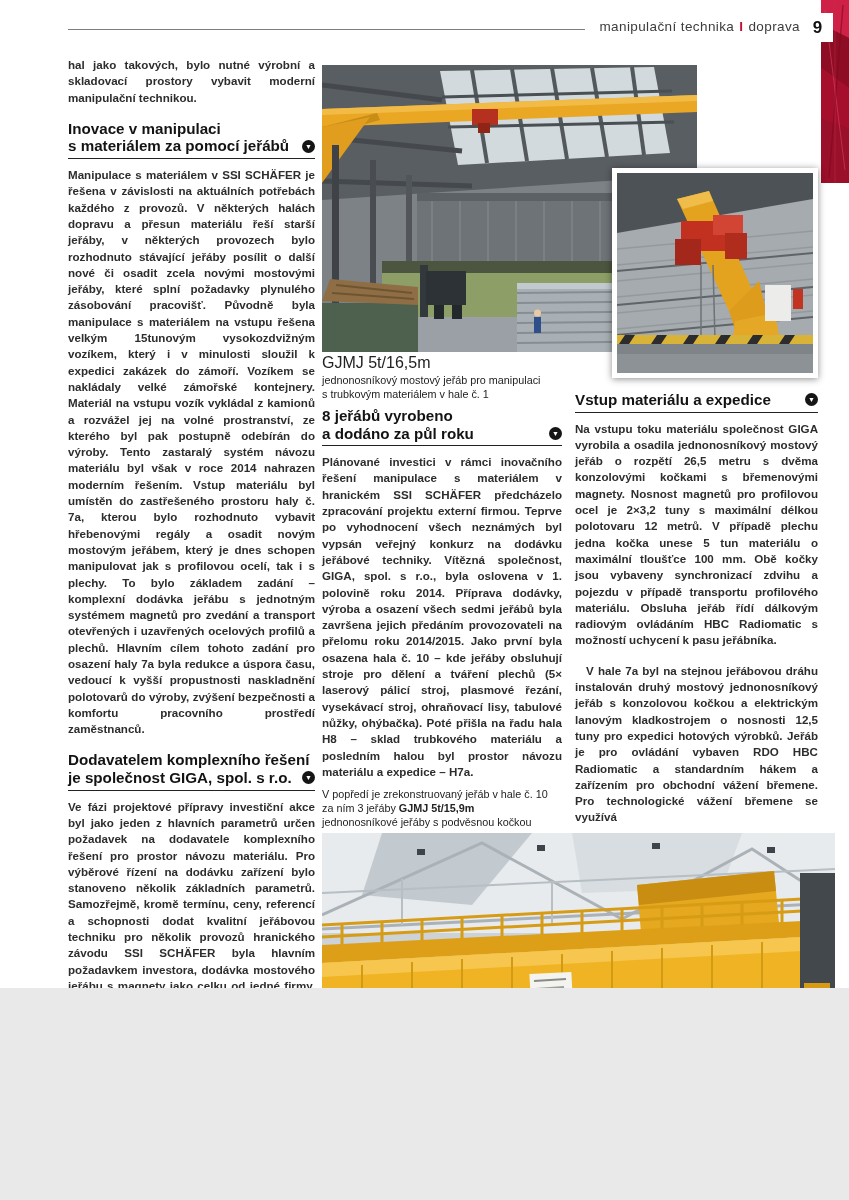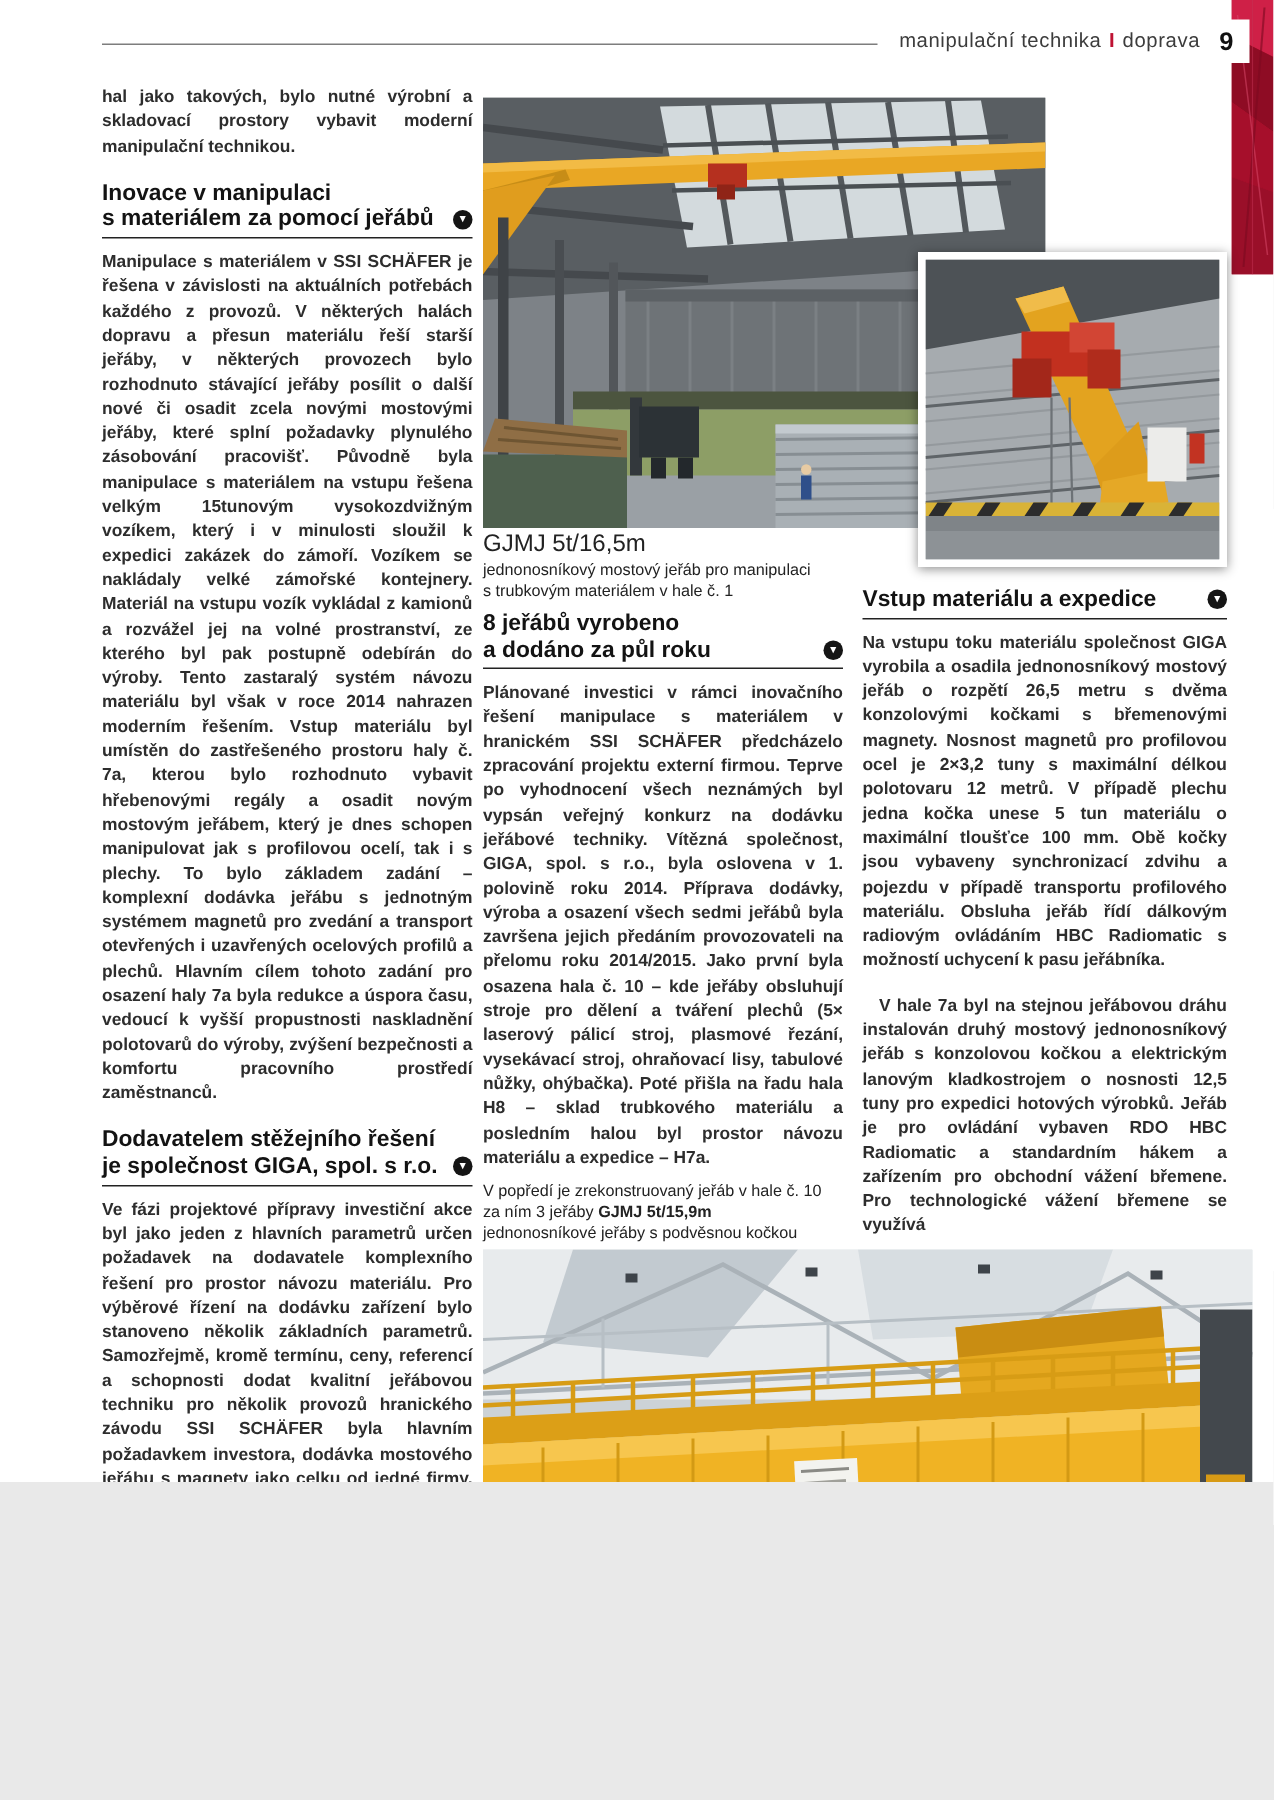--- a/index.html
+++ b/index.html
@@ -228,21 +228,21 @@
     <p>hal jako takových, bylo nutné výrobní a skladovací prostory vybavit moderní manipulační technikou.</p>
     <div class="sec-head">
       <span class="hl">Inovace v manipulaci</span>
       <span class="hl hl2">
         <span>s materiálem za pomocí jeřábů</span>
         <span class="marker">▼</span>
       </span>
     </div>
     <p>Manipulace s materiálem v SSI SCHÄFER je řešena v závislosti na aktuálních potřebách každého z provozů. V některých halách dopravu a přesun materiálu řeší starší jeřáby, v některých provozech bylo rozhodnuto stávající jeřáby posílit o další nové či osadit zcela novými mostovými jeřáby, které splní požadavky plynulého zásobování pracovišť. Původně byla manipulace s materiálem na vstupu řešena velkým 15tunovým vysokozdvižným vozíkem, který i v minulosti sloužil k expedici zakázek do zámoří. Vozíkem se nakládaly velké zámořské kontejnery. Materiál na vstupu vozík vykládal z kamionů a rozvážel jej na volné prostranství, ze kterého byl pak postupně odebírán do výroby. Tento zastaralý systém návozu materiálu byl však v roce 2014 nahrazen moderním řešením. Vstup materiálu byl umístěn do zastřešeného prostoru haly č. 7a, kterou bylo rozhodnuto vybavit hřebenovými regály a osadit novým mostovým jeřábem, který je dnes schopen manipulovat jak s profilovou ocelí, tak i s plechy. To bylo základem zadání – komplexní dodávka jeřábu s jednotným systémem magnetů pro zvedání a transport otevřených i uzavřených ocelových profilů a plechů. Hlavním cílem tohoto zadání pro osazení haly 7a byla redukce a úspora času, vedoucí k vyšší propustnosti naskladnění polotovarů do výroby, zvýšení bezpečnosti a komfortu pracovního prostředí zaměstnanců.</p>
     <div class="sec-head">
-      <span class="hl">Dodavatelem stěžejního řešení</span>
+      <span class="hl">Dodavatelem komplexního řešení</span>
       <span class="hl hl2">
         <span>je společnost GIGA, spol. s r.o.</span>
         <span class="marker">▼</span>
       </span>
     </div>
     <p>Ve fázi projektové přípravy investiční akce byl jako jeden z hlavních parametrů určen požadavek na dodavatele komplexního řešení pro prostor návozu materiálu. Pro výběrové řízení na dodávku zařízení bylo stanoveno několik základních parametrů. Samozřejmě, kromě termínu, ceny, referencí a schopnosti dodat kvalitní jeřábovou techniku pro několik provozů hranického závodu SSI SCHÄFER byla hlavním požadavkem investora, dodávka mostového jeřábu s magnety jako celku od jedné firmy. Společnost GIGA, spol. s r.o. jako jediná splnila všechny parametry výběrového řízení a byla vybrána pro dodávku stěžejního jednonosníkového mostového jeřábu s dvěma konzolovými kočkami a břemenovými magnety pro provoz naskladňování materiálu. Součástí kontraktu byla i dodávka několika dalších jeřábů, které doplnily stávající vybavení SSI SCHÄFER.</p>
   </div>
 
   <div class="abs col col2">
     <div class="sec-head">

